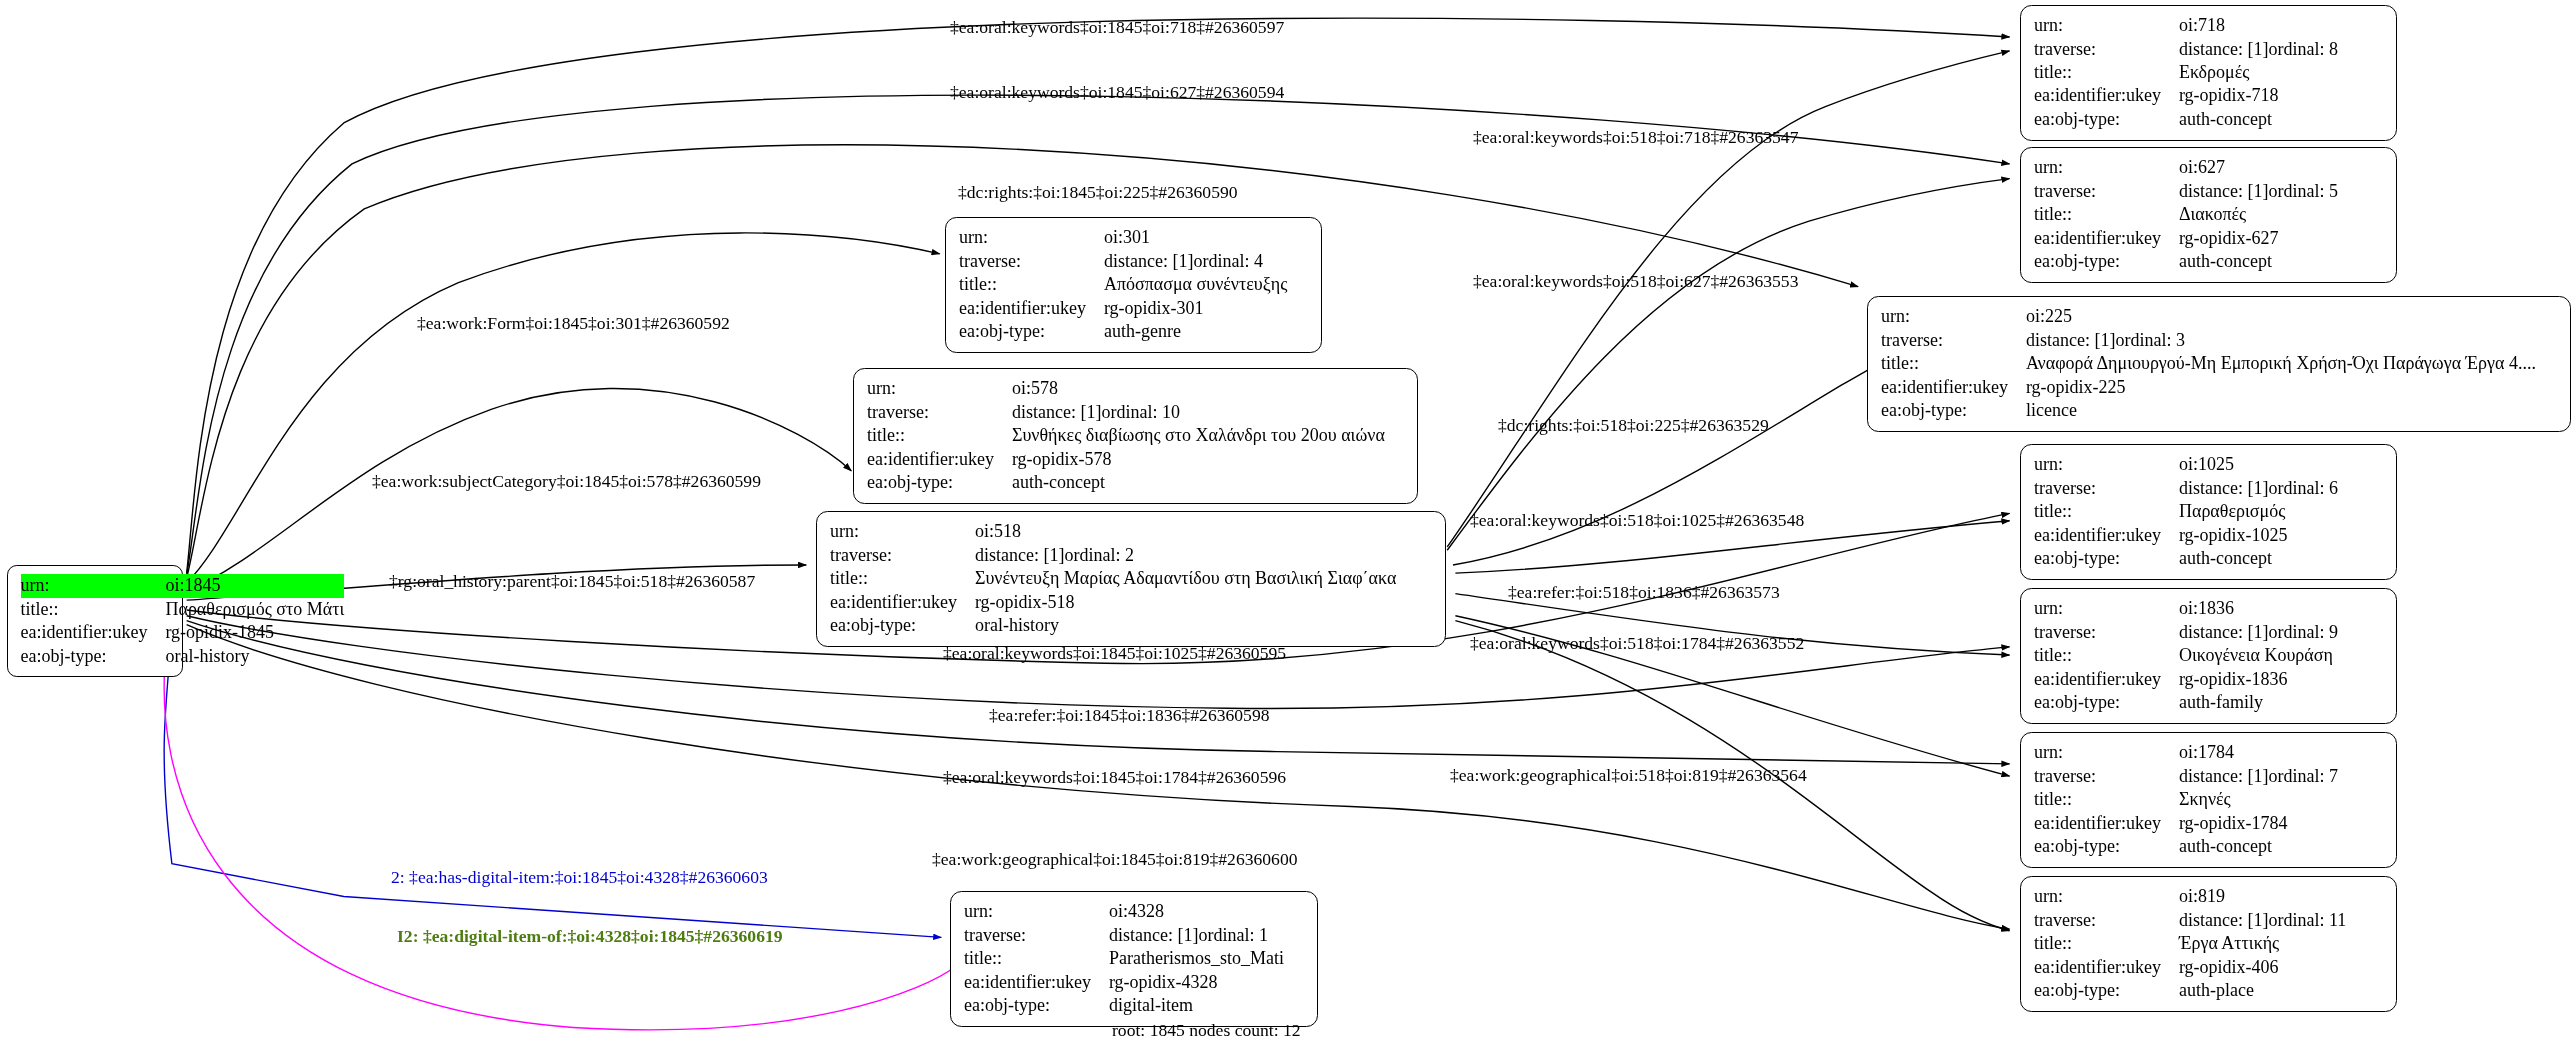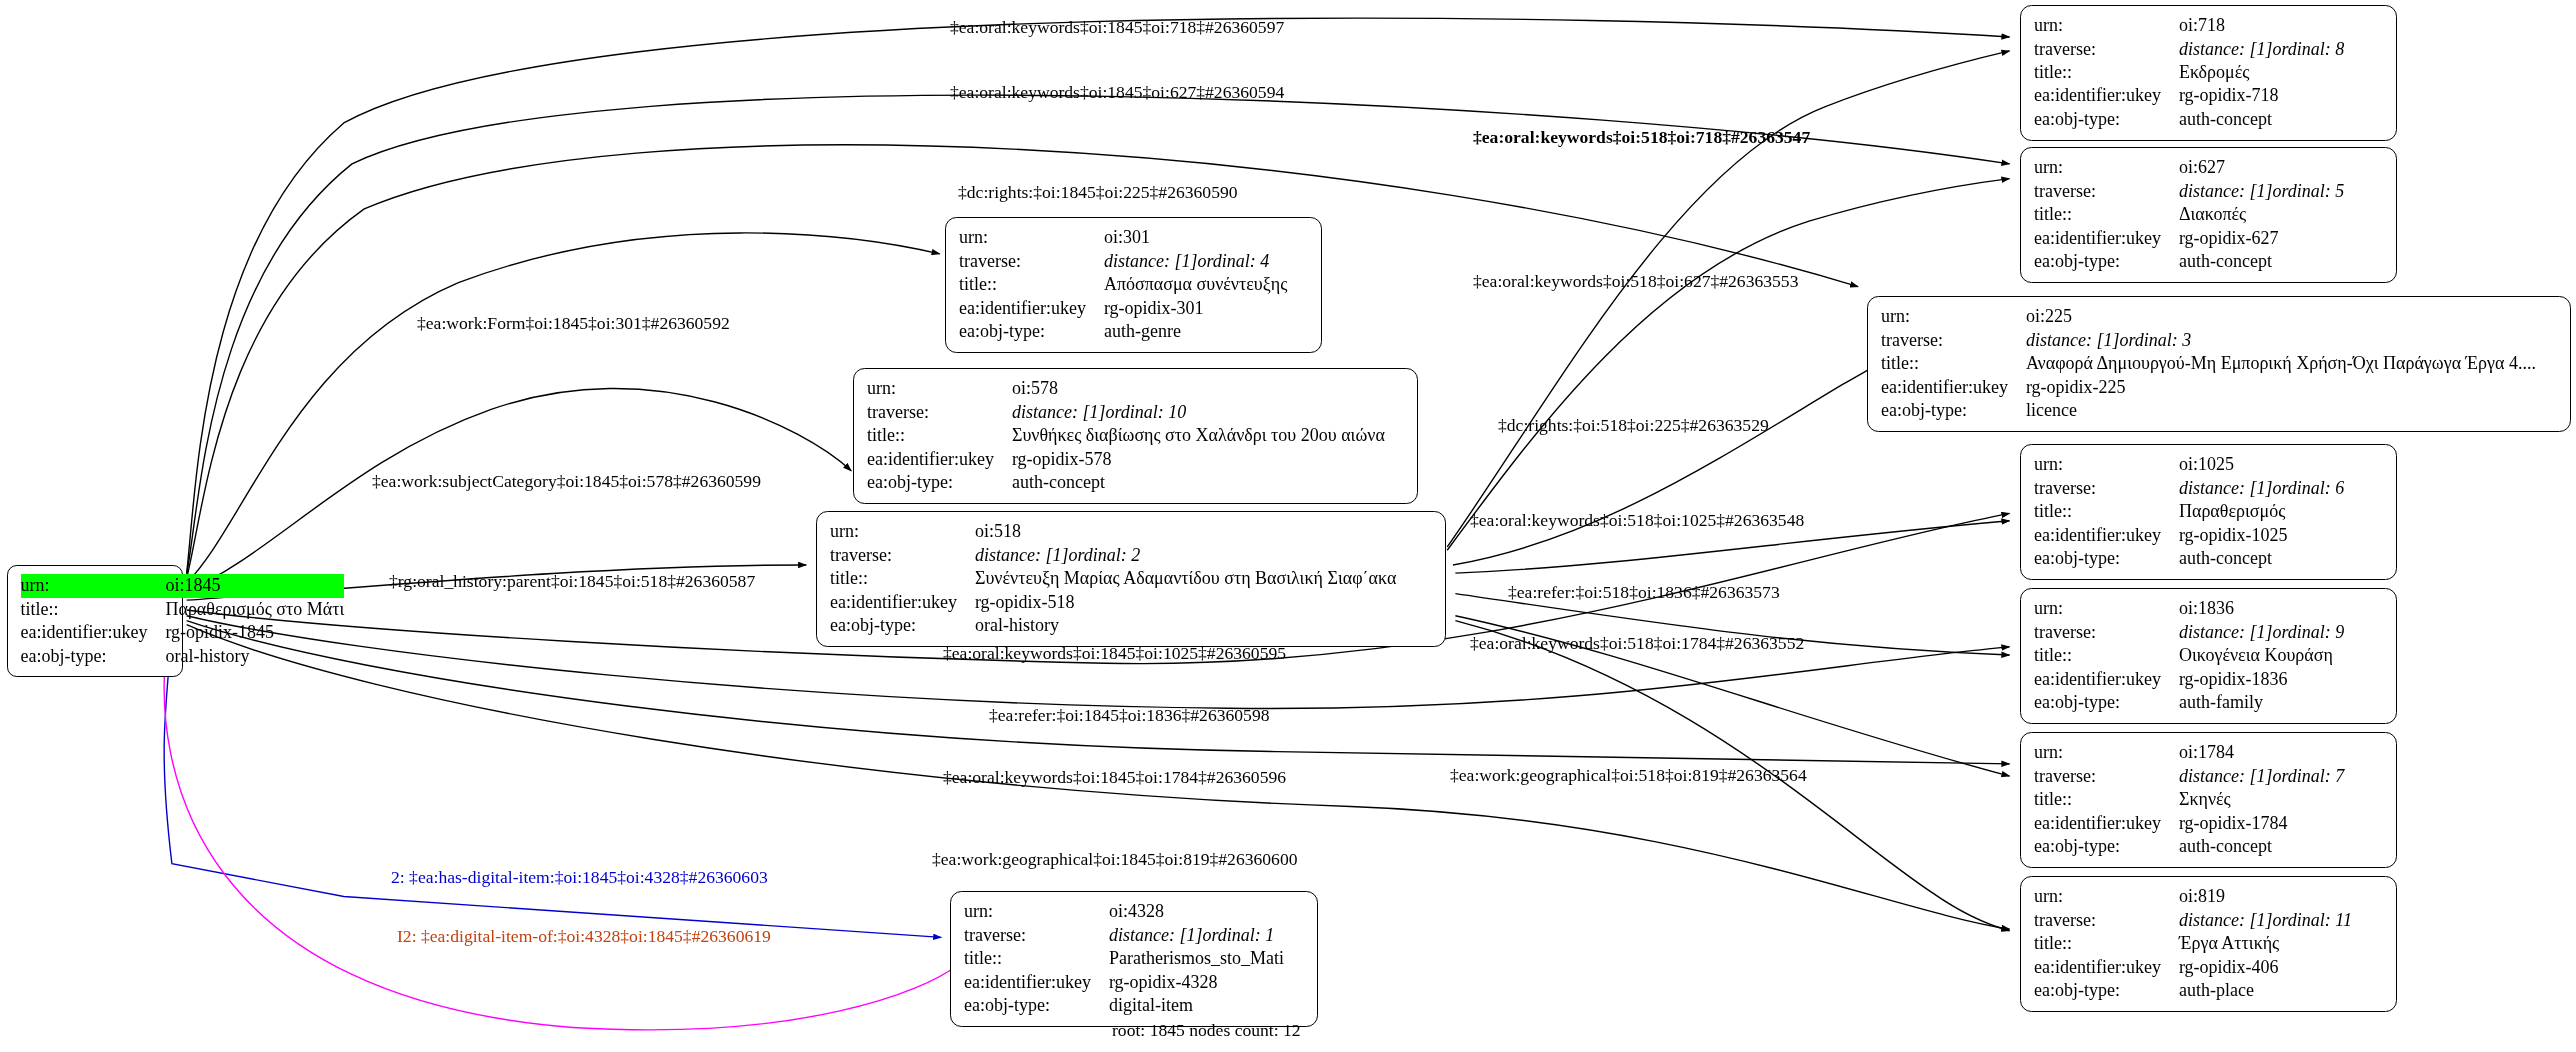--- a/index.html
+++ b/index.html
@@ -21,33 +21,33 @@
   .node table{border-collapse:collapse;width:100%;}
   .node td{
     font-size:18px;
     line-height:1.26;
     padding:0 0 0.8px 0;
     white-space:nowrap;
     vertical-align:top;
   }
   .node td.k{padding-right:18px;}
   .node td.v{width:100%;}
-  .node .trav{display:inline-block;font-style:italic;}
+  .node .trav{display:inline-block;}
   .node.root{background:#ffffff;border-radius:9.8px;}
   .node.root td.hi{background:#00ff00;}
   .edge-label{
     position:absolute;
     font-size:17.6px;
     line-height:1;
     white-space:nowrap;
     background:transparent;
     z-index:6;
   }
   .edge-label.blue{color:#0000cd;}
-  .edge-label.magenta{color:#c2410c;}
+  .edge-label.magenta{color:#4d7c0f;font-weight:bold;}
   .footer{
     position:absolute;
     font-size:17.6px;
     white-space:nowrap;
     z-index:6;
   }
 </style>
 </head>
 <body>
 
@@ -417,21 +417,21 @@
     <tr>
           <td class="k">ea:obj-type:</td>
           <td class="v">digital-item</td>
         </tr>
   </tbody>
     </table>
 </div>
 
 <div class="edge-label" style="left:950px;top:19px;">‡ea:oral:keywords‡oi:1845‡oi:718‡#26360597</div>
 <div class="edge-label" style="left:950px;top:84px;">‡ea:oral:keywords‡oi:1845‡oi:627‡#26360594</div>
-<div class="edge-label" style="left:1473px;top:129px;font-weight:bold;">‡ea:oral:keywords‡oi:518‡oi:718‡#26363547</div>
+<div class="edge-label" style="left:1473px;top:129px;">‡ea:oral:keywords‡oi:518‡oi:718‡#26363547</div>
 <div class="edge-label" style="left:958px;top:184px;">‡dc:rights:‡oi:1845‡oi:225‡#26360590</div>
 <div class="edge-label" style="left:1473px;top:273px;">‡ea:oral:keywords‡oi:518‡oi:627‡#26363553</div>
 <div class="edge-label" style="left:417px;top:315px;">‡ea:work:Form‡oi:1845‡oi:301‡#26360592</div>
 <div class="edge-label" style="left:1498px;top:417px;">‡dc:rights:‡oi:518‡oi:225‡#26363529</div>
 <div class="edge-label" style="left:372px;top:473px;">‡ea:work:subjectCategory‡oi:1845‡oi:578‡#26360599</div>
 <div class="edge-label" style="left:1470px;top:512px;">‡ea:oral:keywords‡oi:518‡oi:1025‡#26363548</div>
 <div class="edge-label" style="left:389px;top:573px;">‡rg:oral_history:parent‡oi:1845‡oi:518‡#26360587</div>
 <div class="edge-label" style="left:1508px;top:584px;">‡ea:refer:‡oi:518‡oi:1836‡#26363573</div>
 <div class="edge-label" style="left:1470px;top:635px;">‡ea:oral:keywords‡oi:518‡oi:1784‡#26363552</div>
 <div class="edge-label" style="left:943px;top:645px;">‡ea:oral:keywords‡oi:1845‡oi:1025‡#26360595</div>

